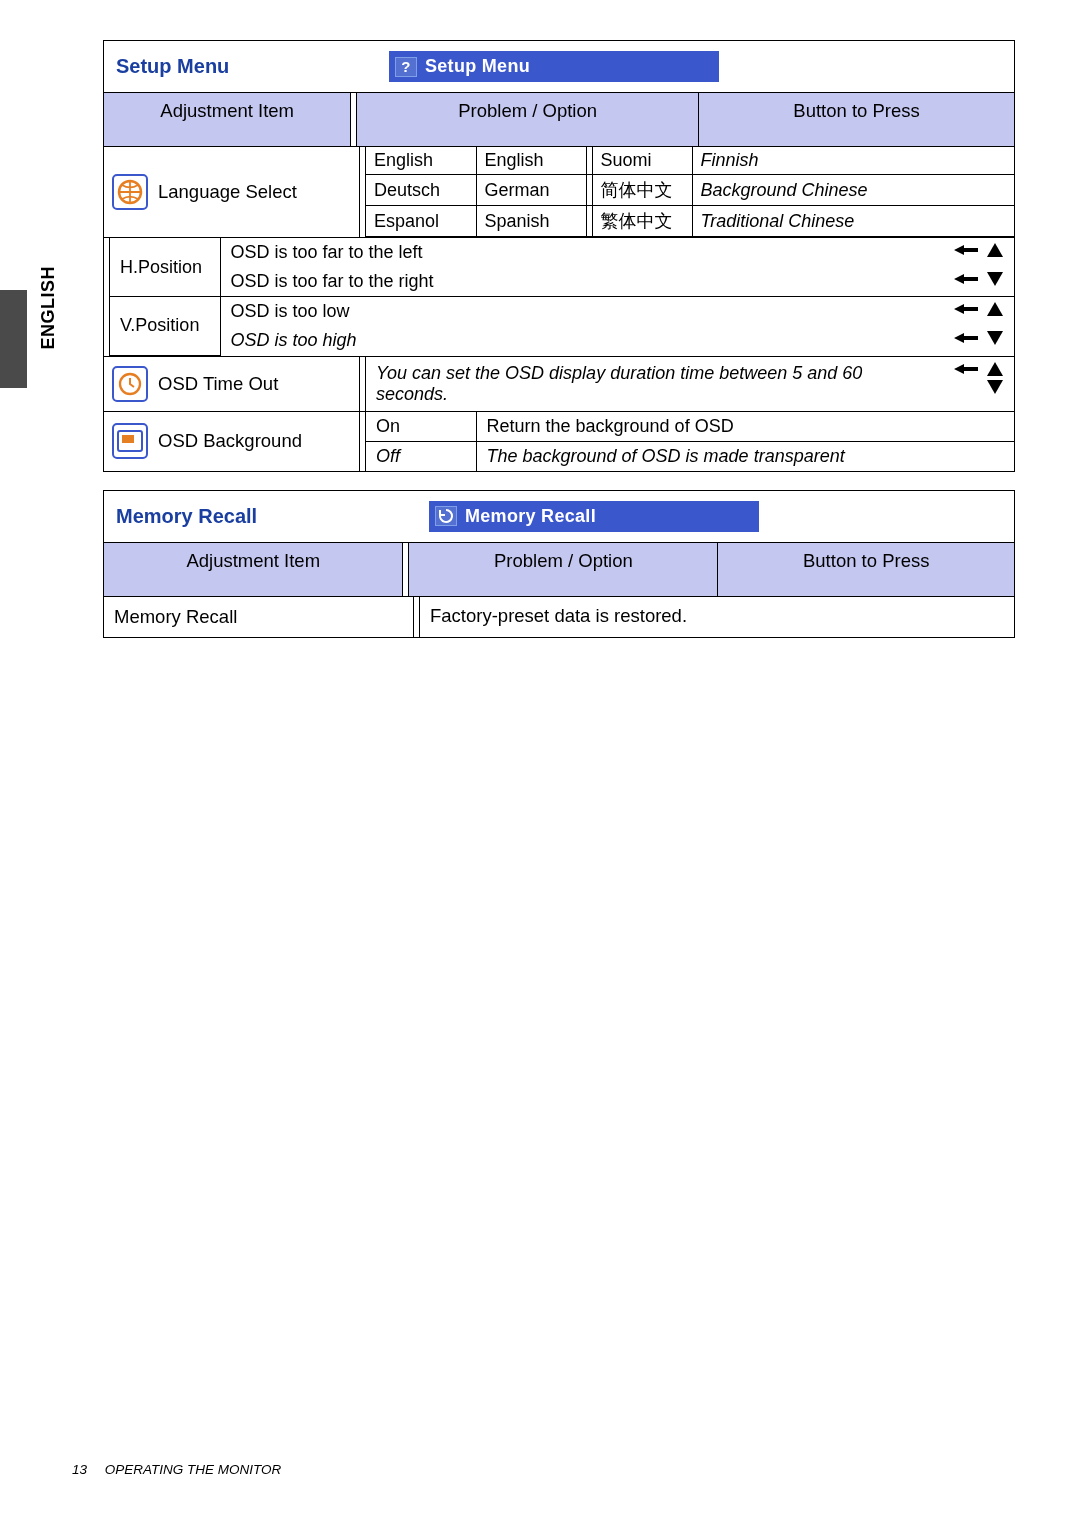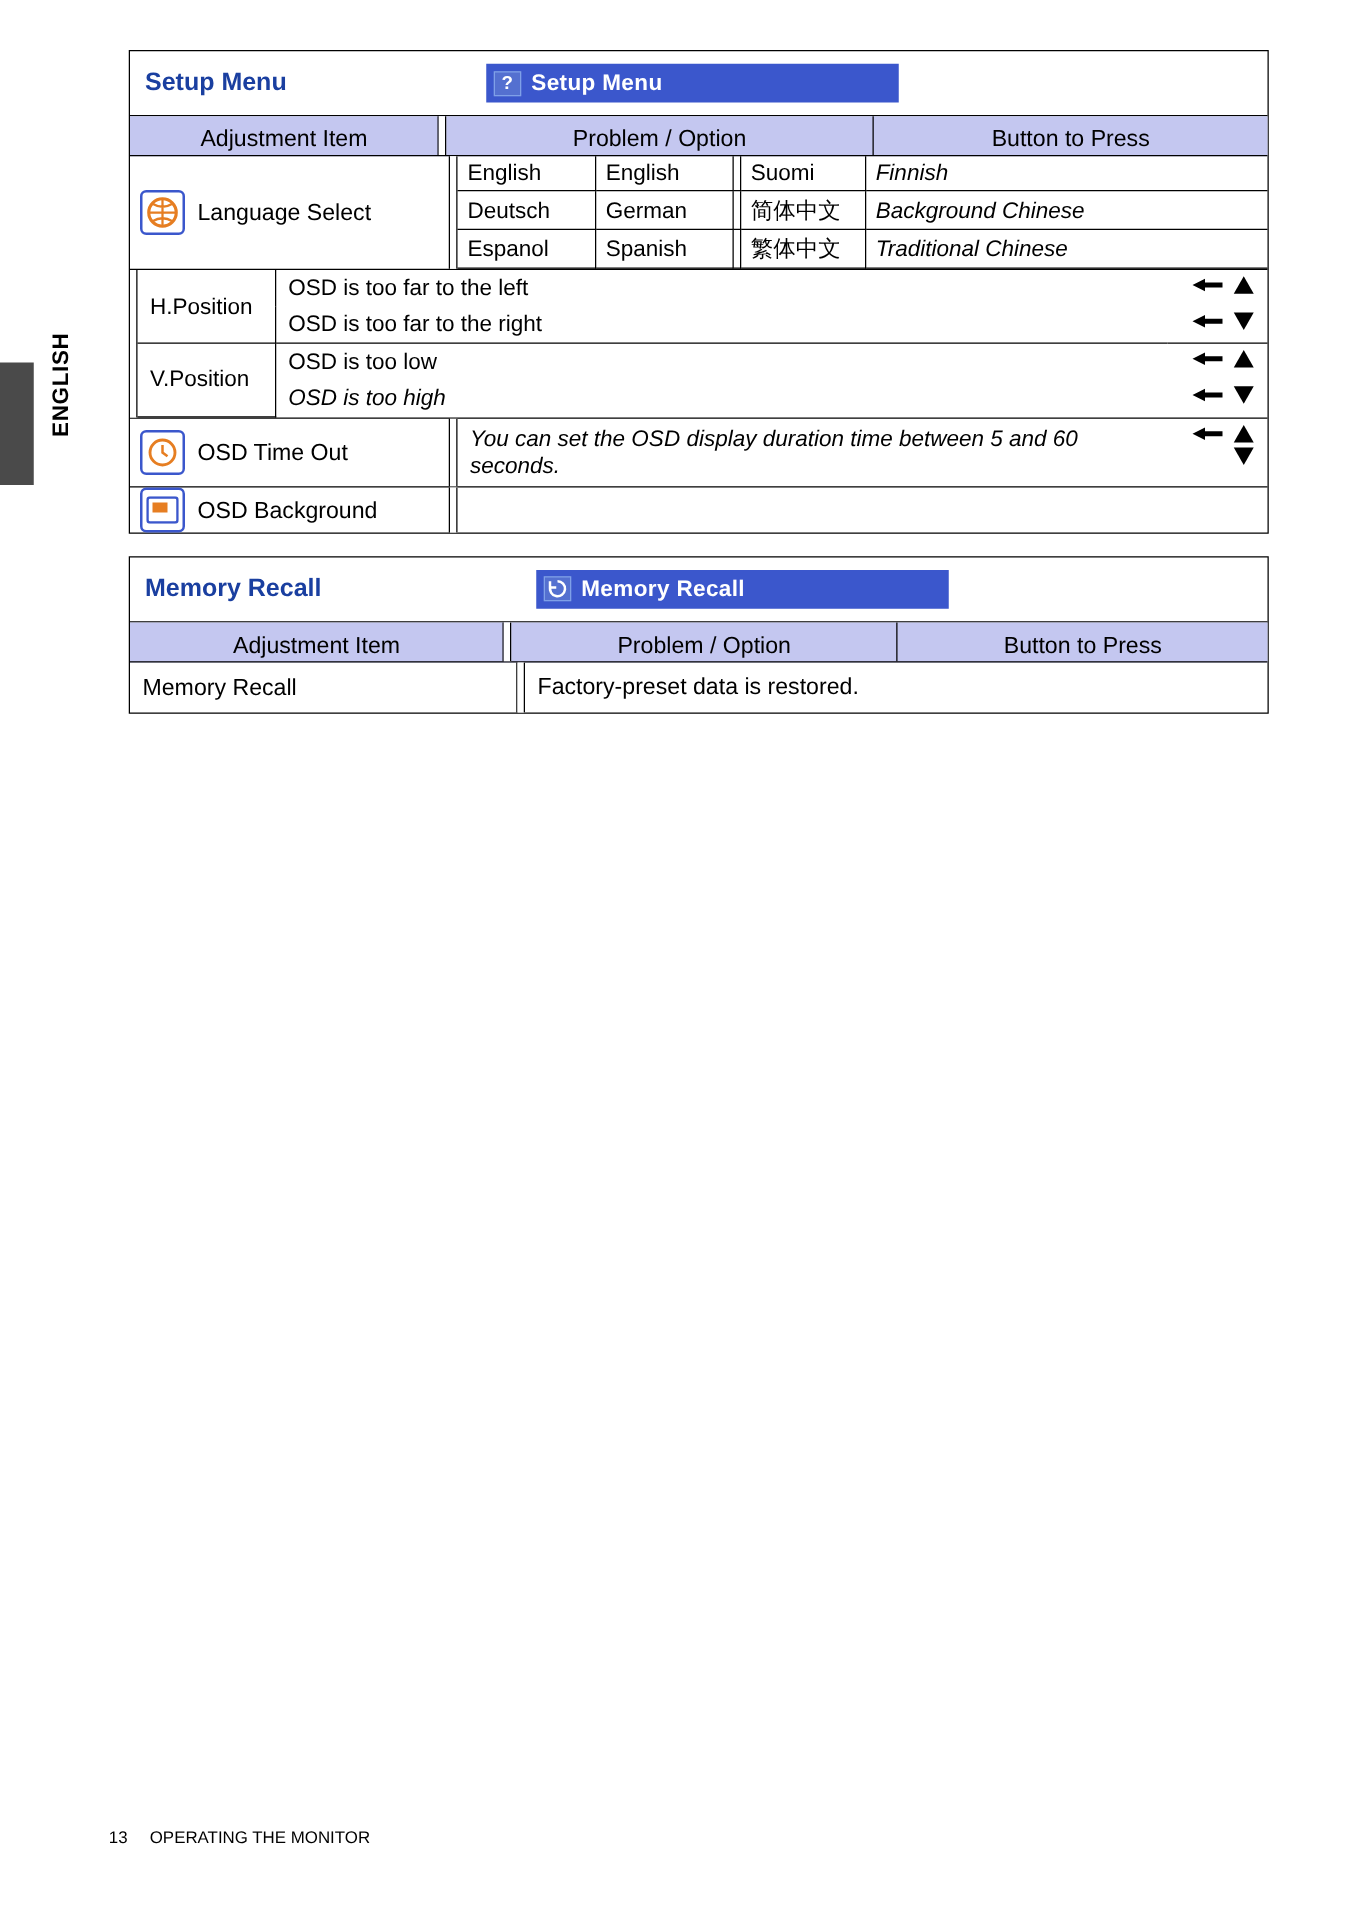--- a/index.html
+++ b/index.html
@@ -74,21 +74,21 @@
     display: flex;
     align-items: center; justify-content: center;
     font-size: 15px;
     color: #fff;
     background: #5470d0;
   }
   .hdr-row {
     display: flex;
     background: #c4c7f0;
     border-bottom: 1.5px solid #000;
-    height: 32px;
+    height: 54px;
     justify-content: center;
   }
   .hdr-row > div {
     border-right: 1.5px solid #000;
     text-align: center;
     line-height: 36px;
   }
   .hdr-row > div:last-child { border-right: none; }
   .gap { background: #fff; width: 6px; }
   .itemcol { width: 256px; }
@@ -132,23 +132,24 @@
   .nb td { border: none; }
   .arrows-cell {
     width: 80px;
     text-align: right;
     padding-right: 6px;
     white-space: nowrap;
   }
   .ar-row { display:flex; justify-content:flex-end; gap:6px; align-items:center; }
   .footer {
     position: absolute;
-    left: 87px;
+    left: 72px;
     bottom: 55px;
     font-size: 13.5px;
+    font-style: italic;
   }
   .footer .pn { margin-right: 14px; }
 </style>
 </head>
 <body>
 
 <div class="side-tab"></div>
 <div class="side-label">ENGLISH</div>
 
 <div class="content">
@@ -313,20 +314,34 @@
       <div class="left">
         <span class="left-icon">
           <svg width="26" height="22" viewBox="0 0 26 22">
               <rect x="1" y="1" width="24" height="20" rx="2" fill="none" stroke="#3b57cc" stroke-width="2"></rect>
               <rect x="5" y="5" width="12" height="8" fill="#e67e22"></rect>
             </svg>
         </span>
         <span>OSD Background</span>
       </div>
       <div class="sep"></div>
+      <div class="right">
+        <table class="sub-table">
+          <tbody>
+              <tr>
+            <td style="width:110px">On</td>
+            <td>Return the background of OSD</td>
+          </tr>
+          <tr>
+            <td>Off</td>
+            <td>The background of OSD is made transparent</td>
+          </tr>
+        </tbody>
+          </table>
+      </div>
     </div>
   </div>
 
   <div class="block">
     <div class="title-row">
       <div class="title-cell title-cell2">Memory Recall</div>
       <div class="badge">
         <span class="badge-icon">
           <svg width="16" height="16" viewBox="0 0 16 16">
               <path d="M8 2a6 6 0 1 1-5.7 4.2" fill="none" stroke="#fff" stroke-width="2"></path>

